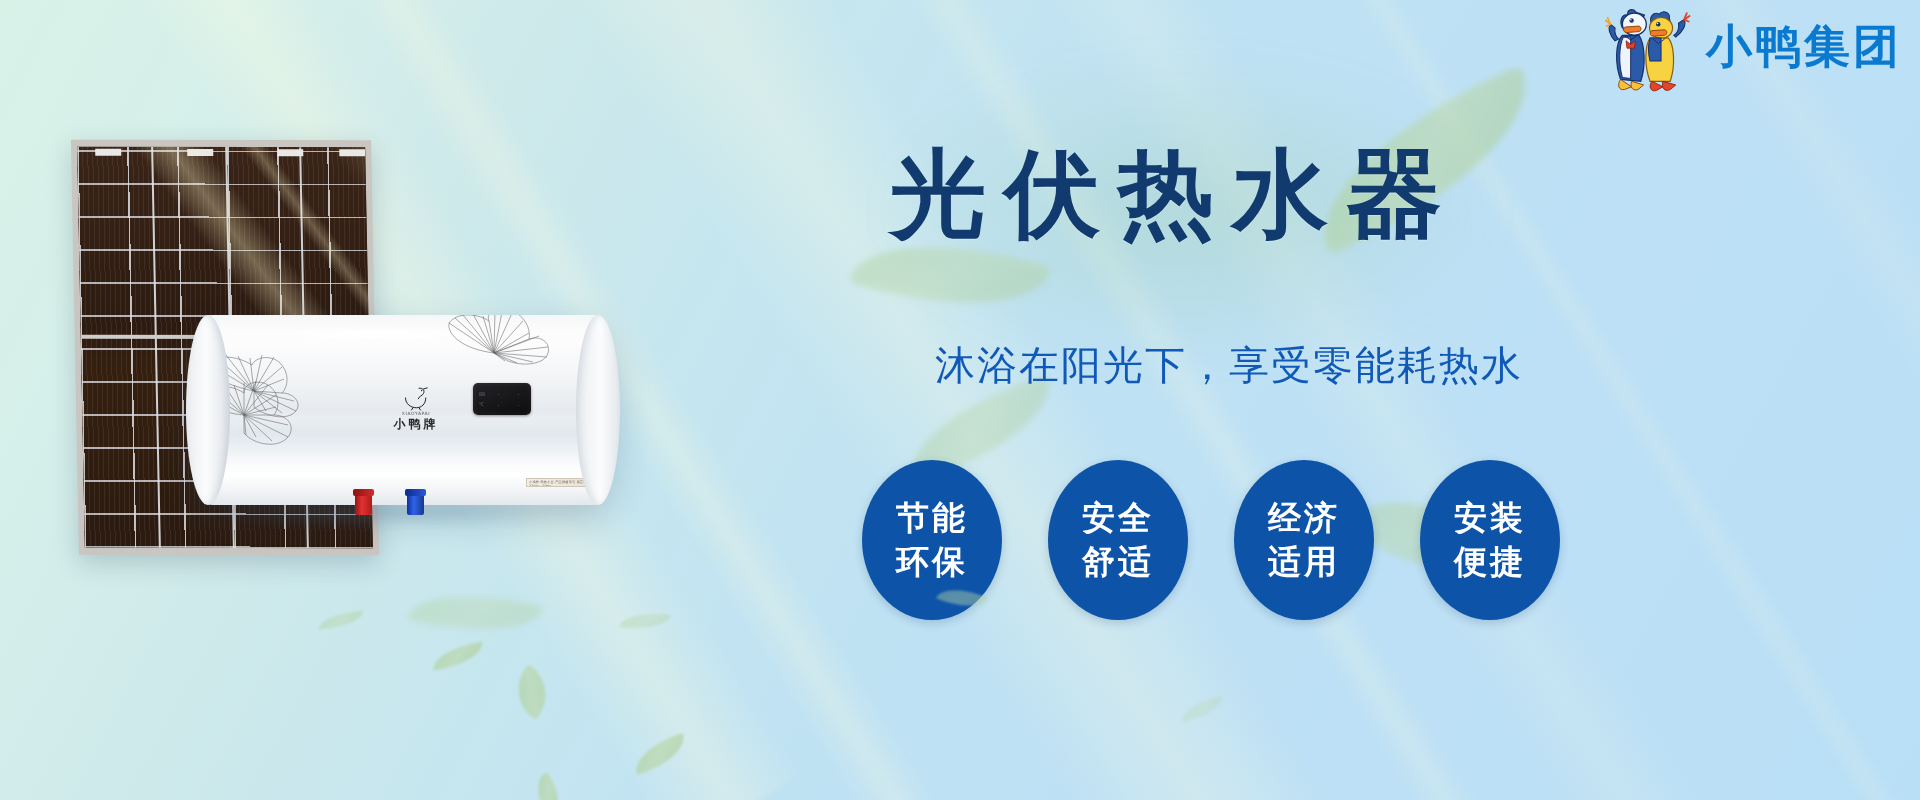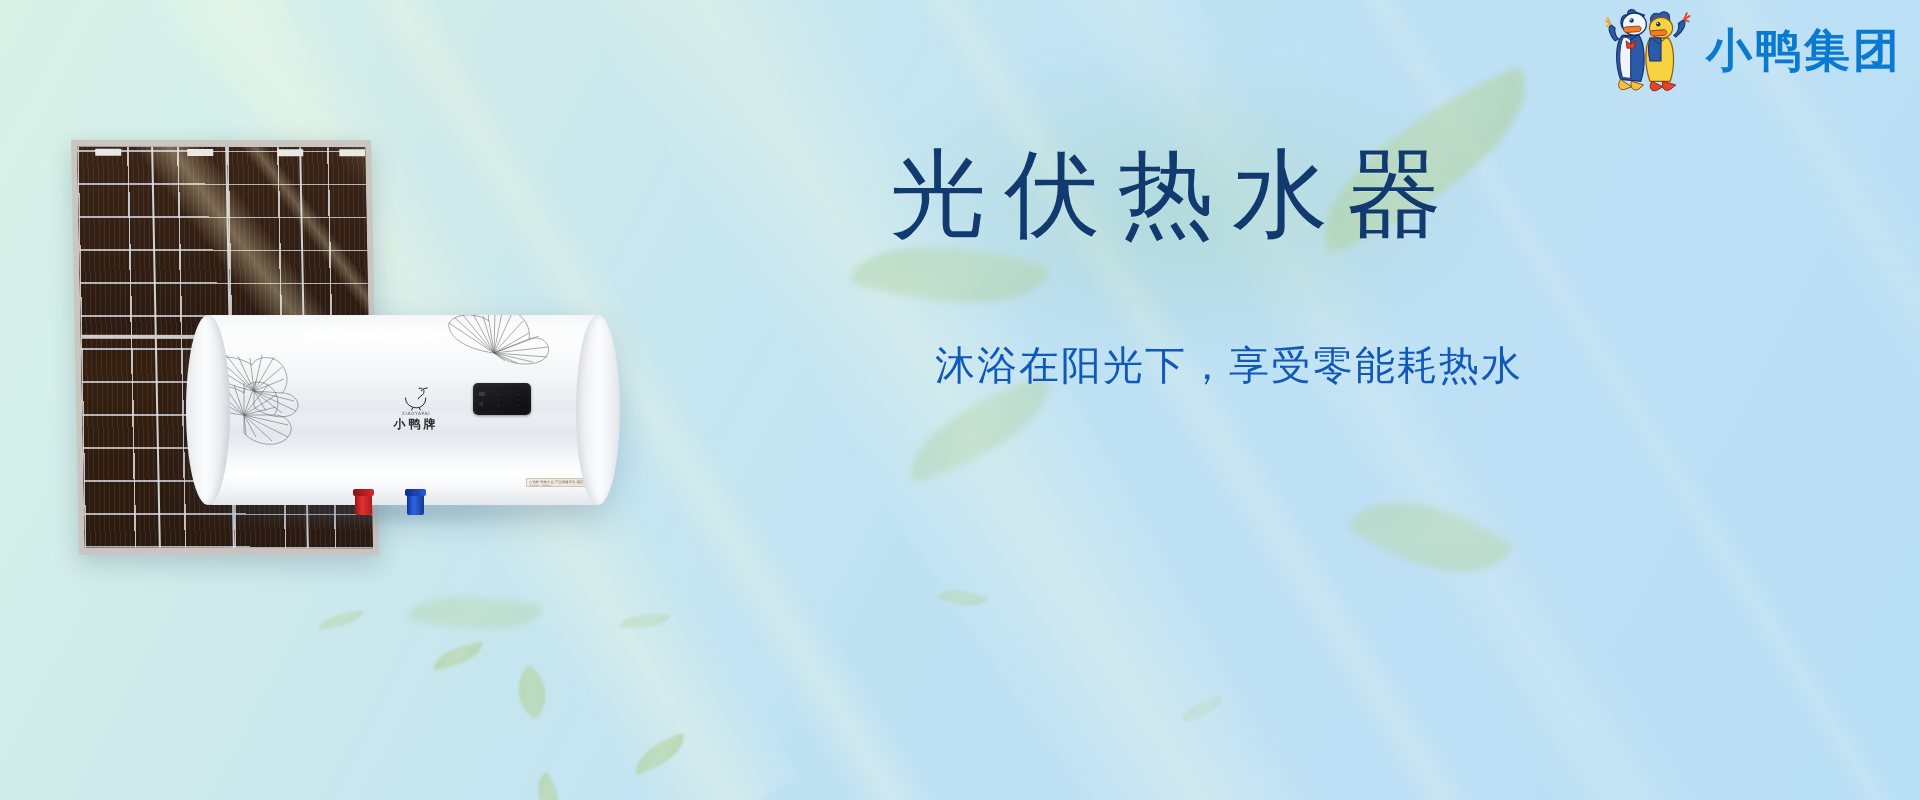--- a/index.html
+++ b/index.html
@@ -123,30 +123,30 @@
   .valve.hot  { left:167px; }
   .valve.cold { left:219px; }
   .rating-label{ position:absolute; right:20px; top:163px; width:72px; height:9px;
      background:linear-gradient(90deg,#f3eee6,#e8e0d2); border:.5px solid #cfc6b5;
      font-size:3.2px; color:#6b6158; overflow:hidden; letter-spacing:.2px; padding:1px 2px; line-height:1.3;}
   .heater-shadow{ position:absolute; left:210px; top:500px; width:390px; height:26px;
      background:radial-gradient(ellipse at 50% 50%, rgba(90,130,160,.28) 0%, rgba(90,130,160,0) 70%);
      filter:blur(6px);}
 
   
-  #brand-logo{ position:absolute; right:18px; top:4px; display:flex; align-items:center; gap:10px; }
+  #brand-logo{ position:absolute; right:18px; top:4px; display:flex; align-items:center; gap:10px;font-family:Liberation Mono, monospace; }
   #brand-logo .ducks{ width:92px; height:92px; flex:0 0 auto; }
   #brand-logo .wordmark{ display:flex; flex-direction:column; align-items:flex-start; }
   #brand-logo .cn-name{ font-size:46px; font-weight:800; color:#0a7ad0; letter-spacing:3px; line-height:1; }
   #brand-logo .en-name{ font-size:20px; font-weight:700; color:#4db6e8; letter-spacing:5px; line-height:1.4; margin-top:2px;}
 
   
   #title-main{
     position:absolute; left:890px; top:146px;
-    font-size:96px; font-weight:400; color:#113a6e;
+    font-size:96px; font-weight:700; color:#113a6e;
     letter-spacing:18px; line-height:1;
     text-shadow:0 1px 0 rgba(255,255,255,.25);
     white-space:nowrap;
   }
   #title-sub{
     position:absolute; left:935px; top:345px;
     font-size:40px; font-weight:400; color:#1059b8;
     letter-spacing:2px; line-height:1; white-space:nowrap;
   }
 
@@ -341,20 +341,38 @@
       </g>
     </svg>
     <div class="wordmark">
       <div class="cn-name">小鸭集团</div>
     </div>
   </div>
 
   <div id="title-main">光伏热水器</div>
   <div id="title-sub">沐浴在阳光下，享受零能耗热水</div>
 
+  <div id="badges">
+    <div class="badge">
+      <span>节能</span>
+      <span>环保</span>
+    </div>
+    <div class="badge">
+      <span>安全</span>
+      <span>舒适</span>
+    </div>
+    <div class="badge">
+      <span>经济</span>
+      <span>适用</span>
+    </div>
+    <div class="badge">
+      <span>安装</span>
+      <span>便捷</span>
+    </div>
+  </div>
 
   <div class="leaf blur" style="left:432px;top:645px;width:52px;height:22px;transform:rotate(-8deg);"></div>
   <div class="leaf blur" style="left:512px;top:672px;width:40px;height:40px;transform:rotate(128deg);border-radius:100% 10% 100% 10%;"></div>
   <div class="leaf blur" style="left:632px;top:740px;width:56px;height:28px;transform:rotate(-16deg);"></div>
   <div class="leaf blur" style="left:536px;top:775px;width:24px;height:40px;transform:rotate(146deg);border-radius:100% 10% 100% 10%;"></div>
   <div class="leaf blur" style="left:938px;top:588px;width:48px;height:20px;transform:rotate(22deg);opacity:.45;"></div>
   <div class="leaf blur" style="left:318px;top:612px;width:46px;height:16px;transform:rotate(-4deg);opacity:.5;"></div>
   <div class="leaf blur" style="left:620px;top:612px;width:50px;height:18px;transform:rotate(6deg);opacity:.4;"></div>
   <div class="leaf blur" style="left:1180px;top:700px;width:44px;height:18px;transform:rotate(-12deg);opacity:.3;"></div>
 

